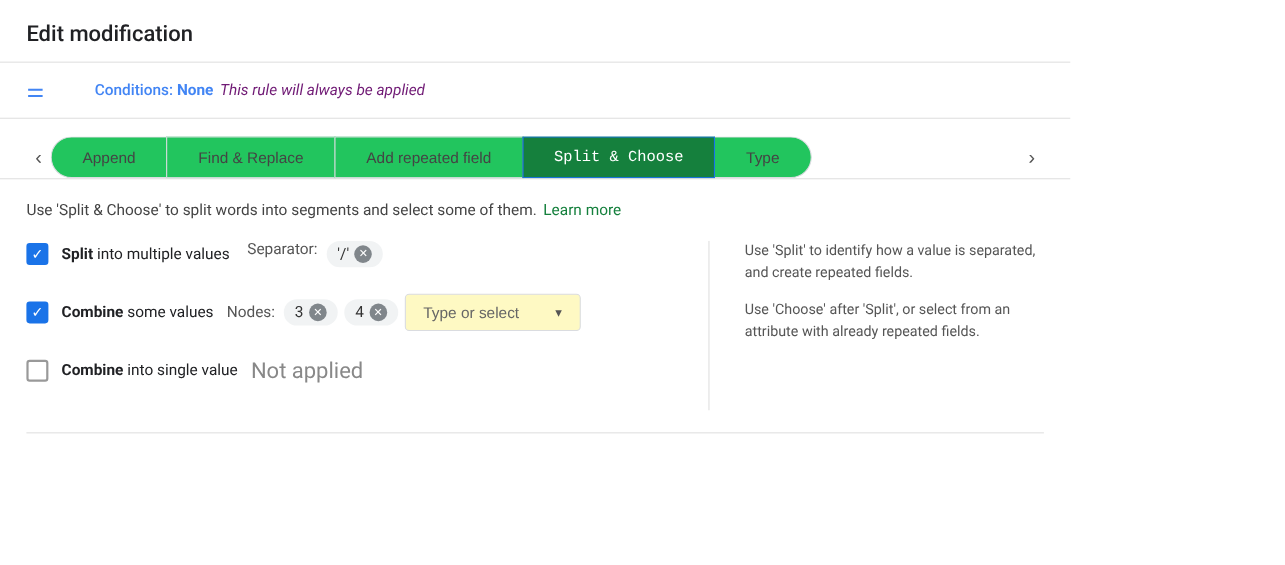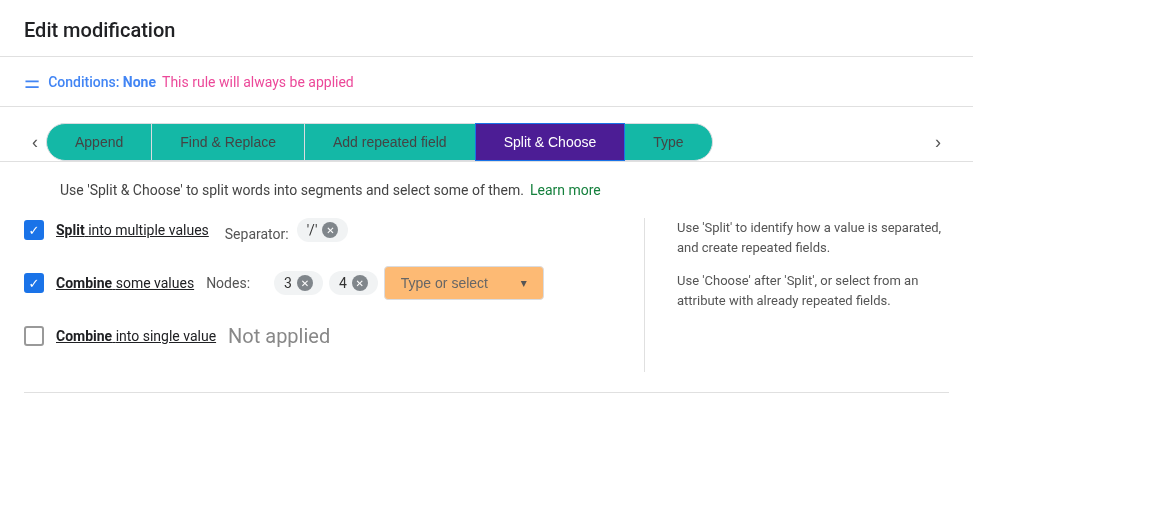--- a/index.html
+++ b/index.html
@@ -34,27 +34,29 @@
       gap: 6px;
     }
     .filter-icon {
       color: #4285f4;
       font-size: 18px;
       margin-right: 2px;
     }
     .conditions-label {
       color: #4285f4;
       font-weight: 500;
+      margin-left: 38px;
     }
     .conditions-none {
       color: #4285f4;
       font-weight: 700;
     }
     .conditions-text {
-      color: #ec4899;
+      color: #701a75;
+      font-style: italic;
     }
     .tabs-section {
       display: flex;
       align-items: center;
       padding: 16px 24px 0 24px;
       gap: 0;
       border-bottom: 1px solid #e0e0e0;
     }
     .tab-nav-btn {
       background: none;
@@ -70,49 +72,49 @@
     .tabs-row {
       display: flex;
       gap: 0;
       flex: 1;
       justify-content: flex-start;
       overflow: hidden;
     }
     .tab-btn {
       padding: 10px 28px;
       border: 1px solid #dadce0;
-      background: #14b8a6;
+      background: #22c55e;
       cursor: pointer;
       font-size: 14px;
       color: #444;
       border-radius: 0;
       white-space: nowrap;
       margin-right: -1px;
       transition: background 0.15s;
     }
     .tab-btn:first-child { border-radius: 20px 0 0 20px; }
     .tab-btn:last-child { border-radius: 0 20px 20px 0; }
     .tab-btn.active {
-      background: #4c1d95;
+      background: #15803d;
       color: #fff;
       border-color: #1a73e8;
       z-index: 1;
+      font-family: Liberation Mono, monospace;
     }
     .main-content {
       padding: 20px 24px 16px 24px;
     }
     .description-row {
       display: flex;
       align-items: flex-start;
       gap: 6px;
       margin-bottom: 20px;
       font-size: 14px;
       color: #444;
       flex-wrap: wrap;
-      margin-left: 36px;
     }
     .learn-more-link {
       color: #15803d;
       text-decoration: none;
       cursor: pointer;
     }
     .content-grid {
       display: flex;
       gap: 0;
     }
@@ -161,28 +163,27 @@
     }
     .checkbox-checkmark {
       color: #fff;
       font-size: 13px;
       line-height: 1;
     }
     .option-label {
       font-size: 14px;
       color: #202124;
       font-weight: 400;
-      text-decoration: underline;
     }
     .option-label strong {
       font-weight: 700;
     }
     .separator-area {
       display: flex;
-      align-items: flex-end;
+      align-items: flex-start;
       gap: 8px;
       margin-left: 4px;
     }
     .separator-label {
       color: #555;
       font-size: 14px;
     }
     .chip {
       display: inline-flex;
       align-items: center;
@@ -207,30 +208,30 @@
       flex-shrink: 0;
     }
     .nodes-area {
       display: flex;
       align-items: center;
       gap: 6px;
     }
     .nodes-label {
       color: #555;
       font-size: 14px;
-      margin-right: 18px;
+      margin-right: 2px;
     }
     .dropdown-btn {
       display: flex;
       align-items: center;
       gap: 0;
       padding: 8px 16px;
       border: 1px solid #dadce0;
       border-radius: 4px;
-      background: #fdba74;
+      background: #fef9c3;
       font-size: 14px;
       color: #666;
       cursor: pointer;
       min-width: 160px;
     }
     .dropdown-arrow {
       margin-left: auto;
       font-size: 12px;
       color: #555;
     }

